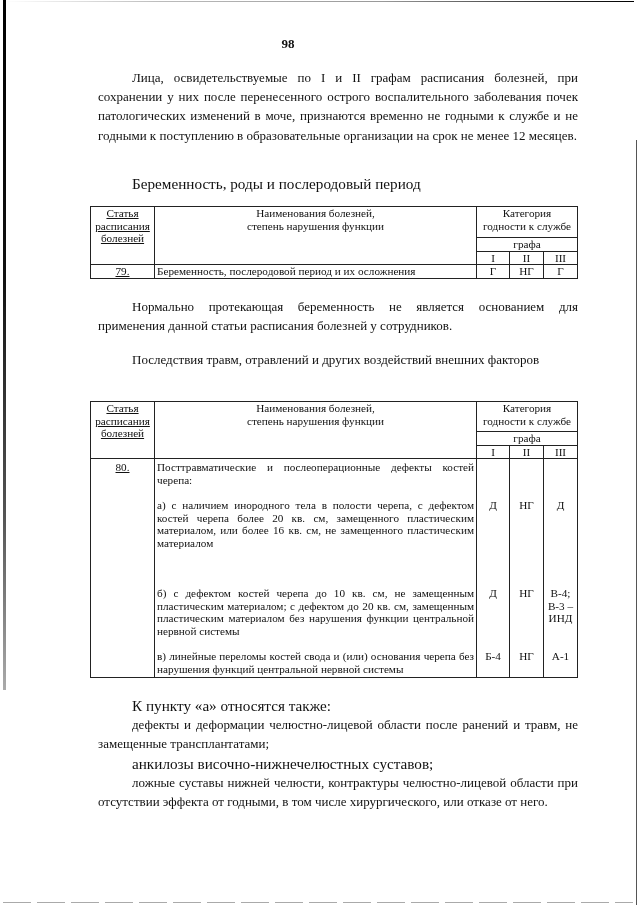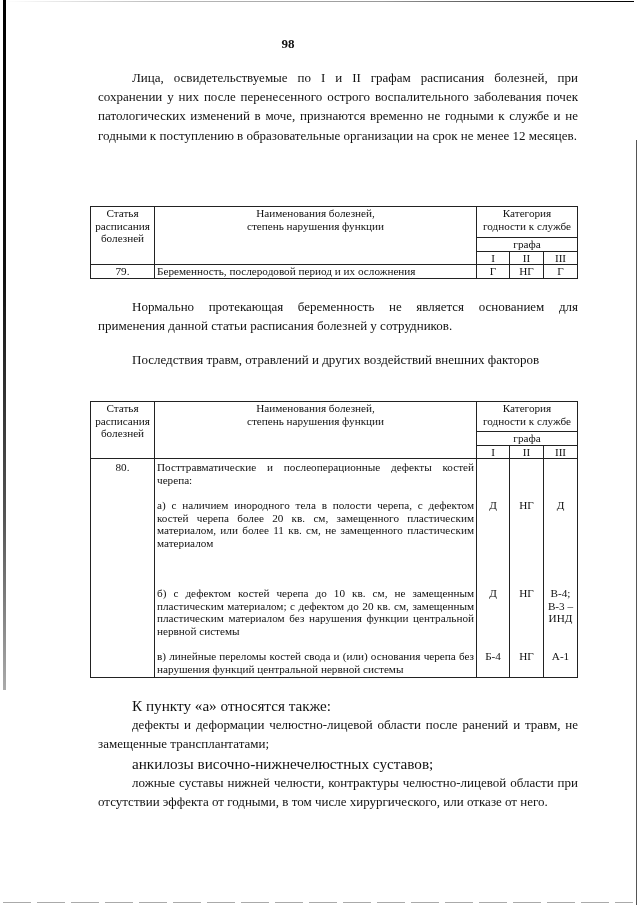--- a/index.html
+++ b/index.html
@@ -20,21 +20,21 @@
               font-size: 13px; font-weight: bold; }
 
   .para { position: absolute; left: 98px; width: 480px; font-size: 13px; line-height: 19.2px;
           text-align: justify; text-align-last: left; }
   .para .ind { display: inline-block; width: 34px; }
   .heading-line { position: absolute; left: 132px; font-size: 15.2px; line-height: 19.2px; white-space: nowrap; }
 
   table.grid { position: absolute; left: 90px; width: 487px; border-collapse: collapse;
                font-size: 11.2px; line-height: 12.6px; table-layout: fixed; }
   table.grid td { border: 1px solid #222; padding: 0 2px; vertical-align: top; }
-  .c-num { width: 60px; text-align: center; }
+  .c-num { width: 60px; text-align: center; text-decoration: underline; }
   .c-cat { width: 29px; text-align: center; }
   .hdr-name { text-align: center; }
   .hdr-cat { text-align: center; }
   .name-cell p { margin: 0; text-align: justify; }
   .gap { height: 12.6px; }
   .cat-cell div { text-align: center; }
 </style>
 </head>
 <body>
 
@@ -42,20 +42,21 @@
 
   <div class="scan-top"></div>
   <div class="scan-left"></div>
   <div class="scan-right"></div>
   <div class="scan-bottom"></div>
 
   <div class="page-num">98</div>
 
   <div class="para" style="top:68px;"><span class="ind"></span><span>Лица, освидетельствуемые по I и II графам расписания болезней, при сохранении у них после перенесенного острого воспалительного заболевания почек патологических изменений в моче, признаются временно не годными к службе и не годными к поступлению в образовательные организации на срок не менее 12 месяцев.</span></div>
 
+  <div class="heading-line" style="top:174px;">Беременность, роды и послеродовый период</div>
 
   <table class="grid" style="top:206px;">
     <colgroup>
       <col style="width:64px">
         <col style="width:322px">
         <col style="width:33px">
         <col style="width:34px">
         <col style="width:34px">
     </colgroup>
     <tbody>
@@ -126,21 +127,21 @@
     <tr style="height:13px;">
       <td class="c-cat">I</td>
       <td class="c-cat">II</td>
       <td class="c-cat">III</td>
     </tr>
     <tr>
       <td class="c-num" style="padding-top:2px;">80.</td>
       <td class="name-cell" style="padding-top:2px;padding-bottom:2px;">
         <p>Посттравматические и послеоперационные дефекты костей черепа:</p>
         <div class="gap"></div>
-        <p>а) с наличием инородного тела в полости черепа, с дефектом костей черепа более 20 кв. см, замещенного пластическим материалом, или более 11 кв. см, не замещенного пластическим материалом</p>
+        <p>а) с наличием инородного тела в полости черепа, с дефектом костей черепа более 20 кв. см, замещенного пластическим материалом, или более 16 кв. см, не замещенного пластическим материалом</p>
         <div class="gap"></div>
         <div class="gap"></div>
         <div class="gap"></div>
         <p>б) с дефектом костей черепа до 10 кв. см, не замещенным пластическим материалом; с дефектом до 20 кв. см, замещенным пластическим материалом без нарушения функции центральной нервной системы</p>
         <div class="gap"></div>
         <p>в) линейные переломы костей свода и (или) основания черепа без нарушения функций центральной нервной системы</p>
       </td>
       <td class="c-cat cat-cell" style="padding-top:2px;">
         <div class="gap"></div>
             <div class="gap"></div>

